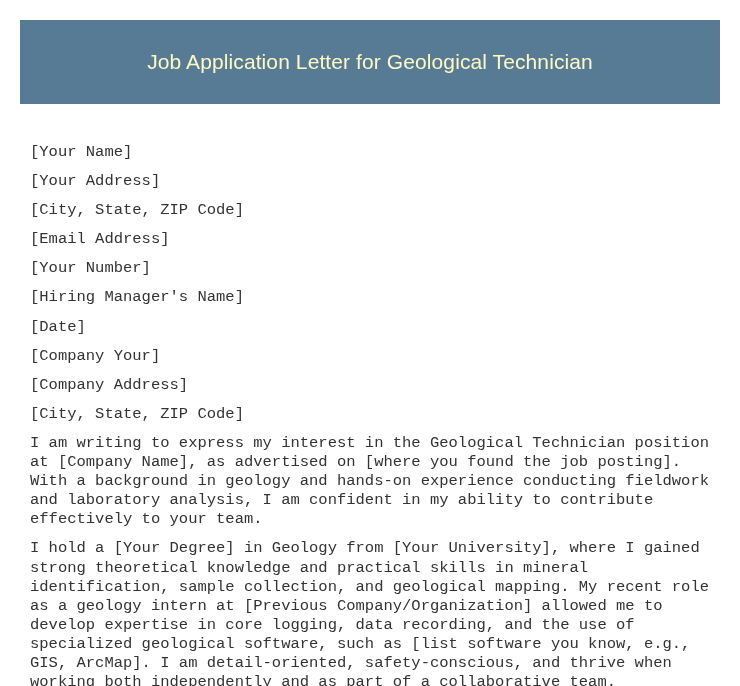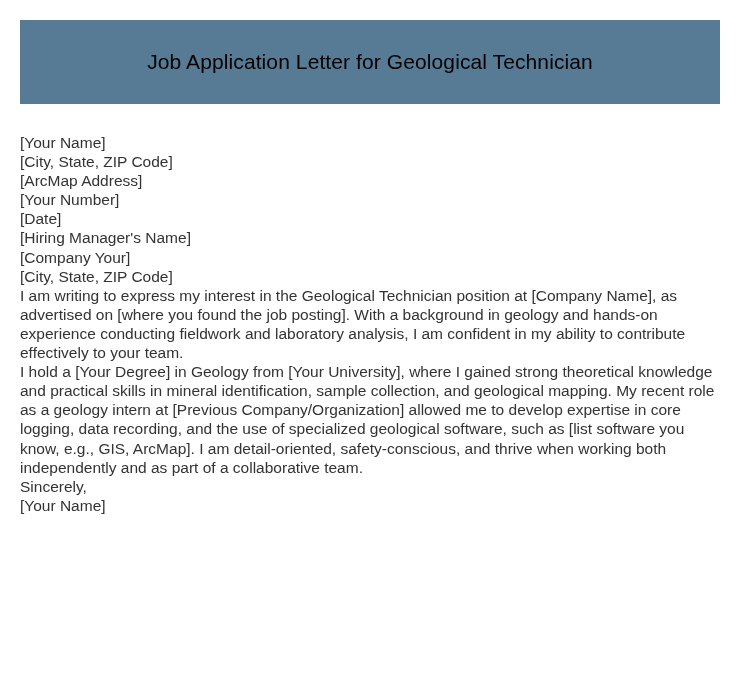--- a/index.html
+++ b/index.html
@@ -17,50 +17,53 @@
       top: 20px;
       width: 700px;
       height: 84px;
       background: #587b95;
       display: flex;
       align-items: center;
       justify-content: center;
     }
     .header h1 {
       margin: 0;
-      color: #000000;
+      color: #fef9c3;
       font-weight: normal;
       font-size: 21px;
       letter-spacing: 0.1px;
     }
     .letter {
       position: absolute;
       left: 20px;
       top: 133px;
       width: 704px;
       font-size: 15.5px;
       line-height: 19.1px;
     }
     .letter p {
-      margin: 0;
+      margin: 10px;
+      font-family: Liberation Mono, monospace;
     }
   </style>
 </head>
 <body>
 
 <div class="header">
   <h1>Job Application Letter for Geological Technician</h1>
 </div>
 
 <div class="letter">
   <p>[Your Name]</p>
+  <p>[Your Address]</p>
   <p>[City, State, ZIP Code]</p>
-  <p>[ArcMap Address]</p>
+  <p>[Email Address]</p>
   <p>[Your Number]</p>
+  <p>[Hiring Manager's Name]</p>
   <p>[Date]</p>
-  <p>[Hiring Manager's Name]</p>
   <p>[Company Your]</p>
+  <p>[Company Address]</p>
   <p>[City, State, ZIP Code]</p>
   <p>I am writing to express my interest in the Geological Technician position at [Company Name], as advertised on [where you found the job posting]. With a background in geology and hands-on experience conducting fieldwork and laboratory analysis, I am confident in my ability to contribute effectively to your team.</p>
   <p>I hold a [Your Degree] in Geology from [Your University], where I gained strong theoretical knowledge and practical skills in mineral identification, sample collection, and geological mapping. My recent role as a geology intern at [Previous Company/Organization] allowed me to develop expertise in core logging, data recording, and the use of specialized geological software, such as [list software you know, e.g., GIS, ArcMap]. I am detail-oriented, safety-conscious, and thrive when working both independently and as part of a collaborative team.</p>
   <p>Sincerely,</p>
   <p>[Your Name]</p>
 </div>
 
 </body></html>

